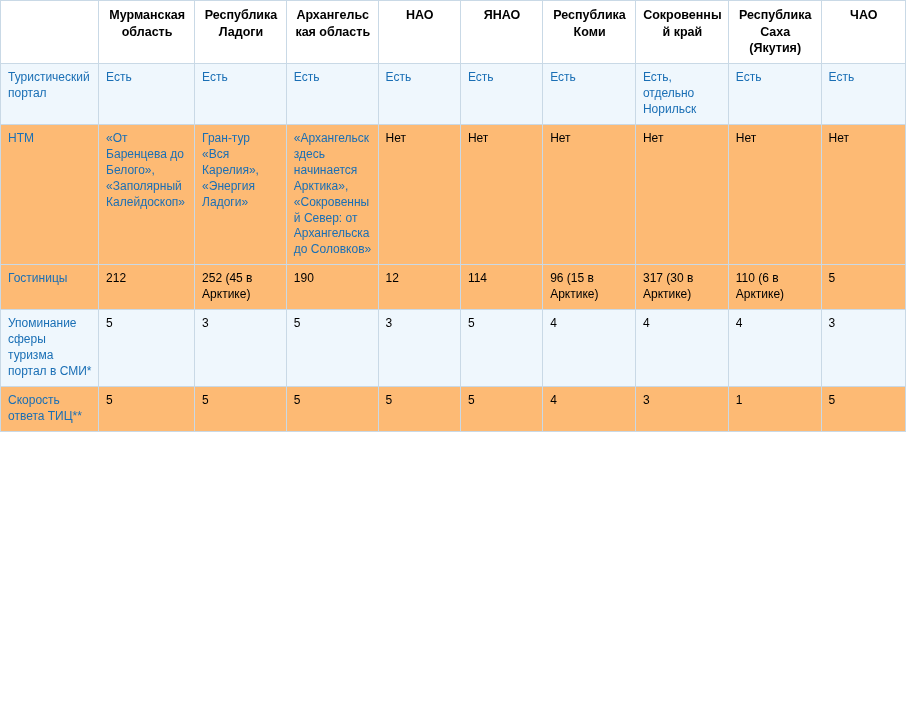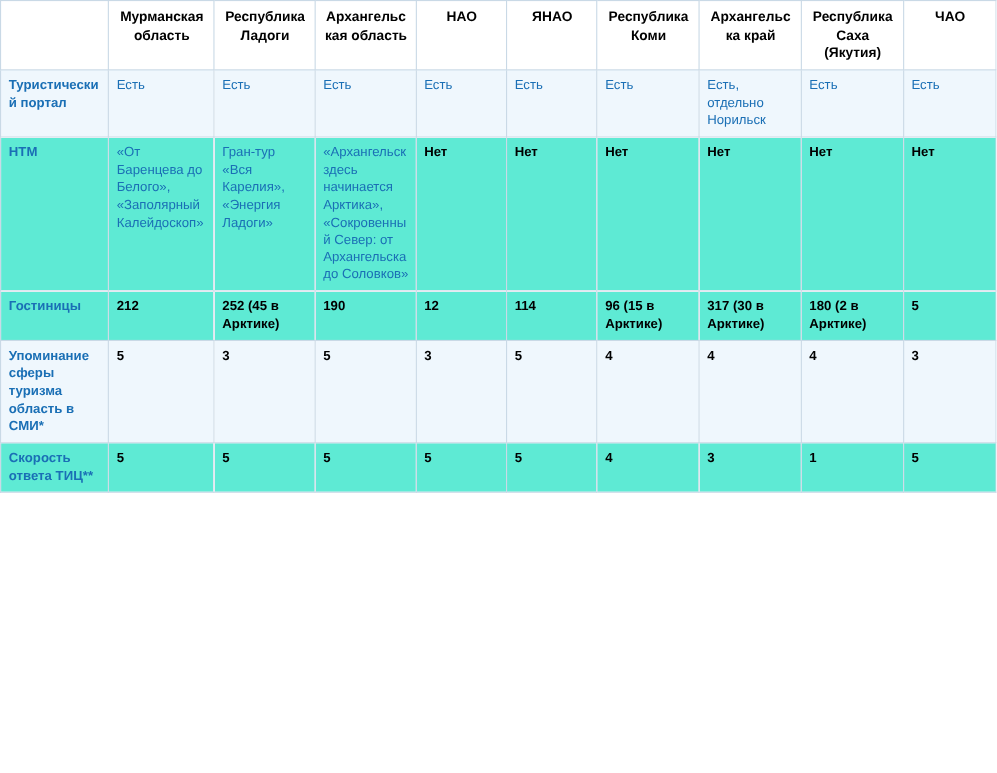--- a/index.html
+++ b/index.html
@@ -46,32 +46,31 @@
   col.c2 { width: 87px; }
   col.c3 { width: 87px; }
   col.c4 { width: 78px; }
   col.c5 { width: 78px; }
   col.c6 { width: 88px; }
   col.c7 { width: 88px; }
   col.c8 { width: 88px; }
   col.c9 { width: 80px; }
 
   tr.band-light td { background: #eff7fd; }
-  tr.band-white td { background: #5eead4; }
+  tr.band-white td { background: #fdba74; }
 
   td.rowhead {
-    font-weight: bold;
+    font-weight: normal;
     color: #1a6fb5;
   }
   td.val {
     color: #1a6fb5;
   }
   td.val.dark {
     color: #000000;
-    font-weight: bold;
   }
   .hdr-row th:first-child { background: #ffffff; }
 </style>
 </head>
 <body>
 
 <div class="table-wrap">
   <table class="comparison">
     <colgroup>
       <col class="c0">
@@ -87,21 +86,21 @@
     </colgroup>
     <thead>
       <tr class="hdr-row">
         <th></th>
         <th>Мурманская область</th>
         <th>Республика Ладоги</th>
         <th>Архангельская область</th>
         <th>НАО</th>
         <th>ЯНАО</th>
         <th>Республика Коми</th>
-        <th>Архангельска край</th>
+        <th>Сокровенный край</th>
         <th>Республика Саха (Якутия)</th>
         <th>ЧАО</th>
       </tr>
     </thead>
     <tbody>
 
       <tr class="band-light">
         <td class="rowhead">Туристический портал</td>
         <td class="val">Есть</td>
         <td class="val">Есть</td>
@@ -130,28 +129,28 @@
 
       <tr class="band-white">
         <td class="rowhead">Гостиницы</td>
         <td class="val dark">212</td>
         <td class="val dark">252 (45 в Арктике)</td>
         <td class="val dark">190</td>
         <td class="val dark">12</td>
         <td class="val dark">114</td>
         <td class="val dark">96 (15 в Арктике)</td>
         <td class="val dark">317 (30 в Арктике)</td>
-        <td class="val dark">180 (2 в Арктике)</td>
+        <td class="val dark">110 (6 в Арктике)</td>
         <td class="val dark">5</td>
       </tr>
 
 
 
       <tr class="band-light">
-        <td class="rowhead">Упоминание сферы туризма область в СМИ*</td>
+        <td class="rowhead">Упоминание сферы туризма портал в СМИ*</td>
         <td class="val dark">5</td>
         <td class="val dark">3</td>
         <td class="val dark">5</td>
         <td class="val dark">3</td>
         <td class="val dark">5</td>
         <td class="val dark">4</td>
         <td class="val dark">4</td>
         <td class="val dark">4</td>
         <td class="val dark">3</td>
       </tr>

